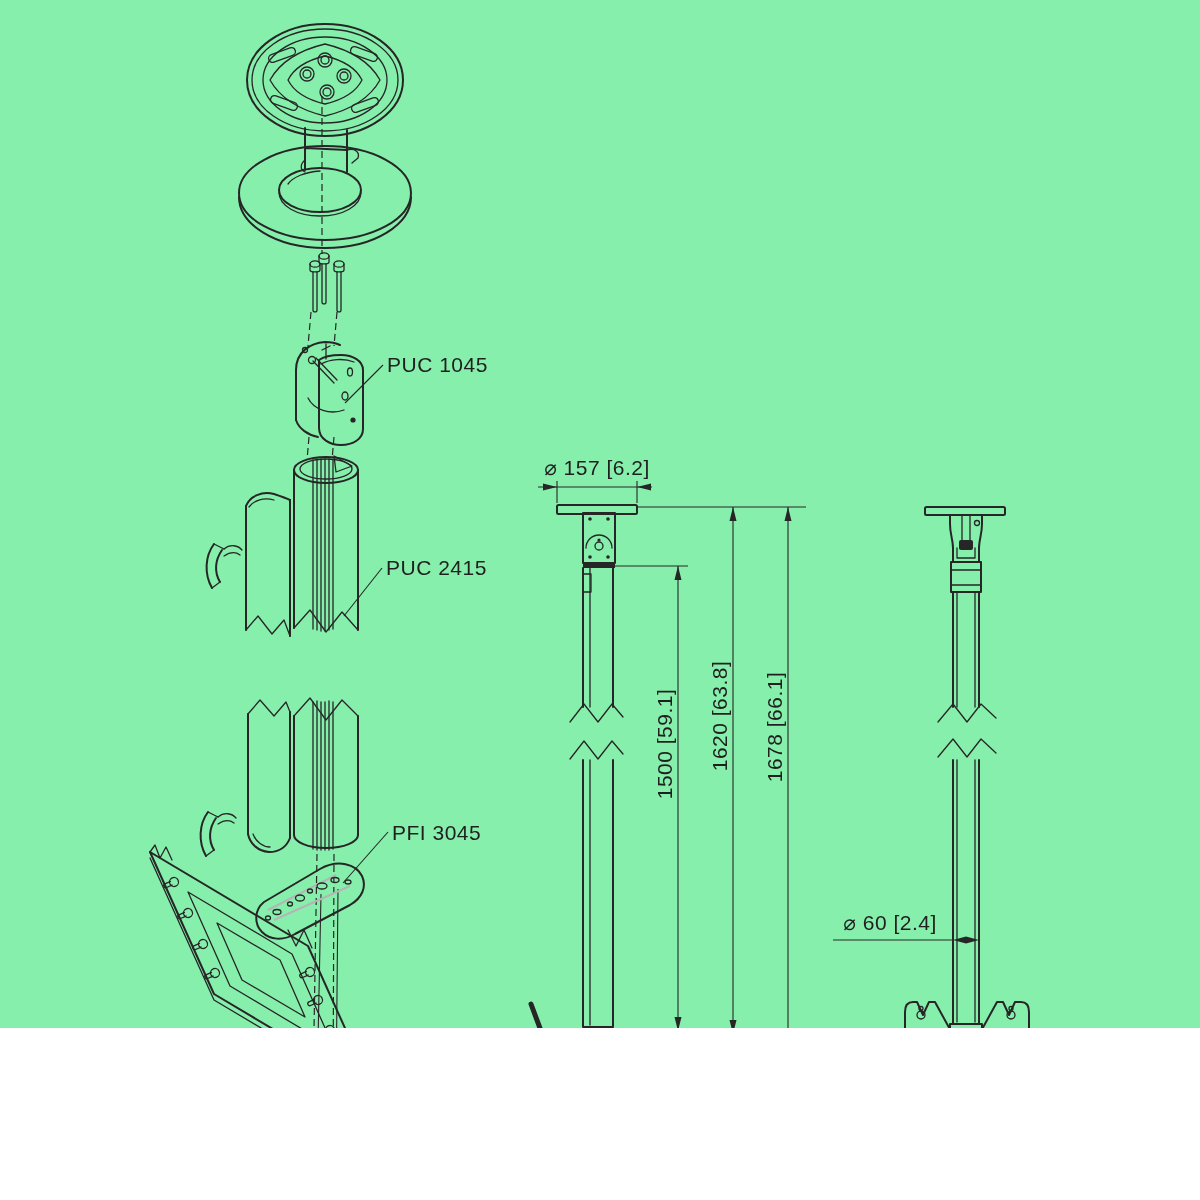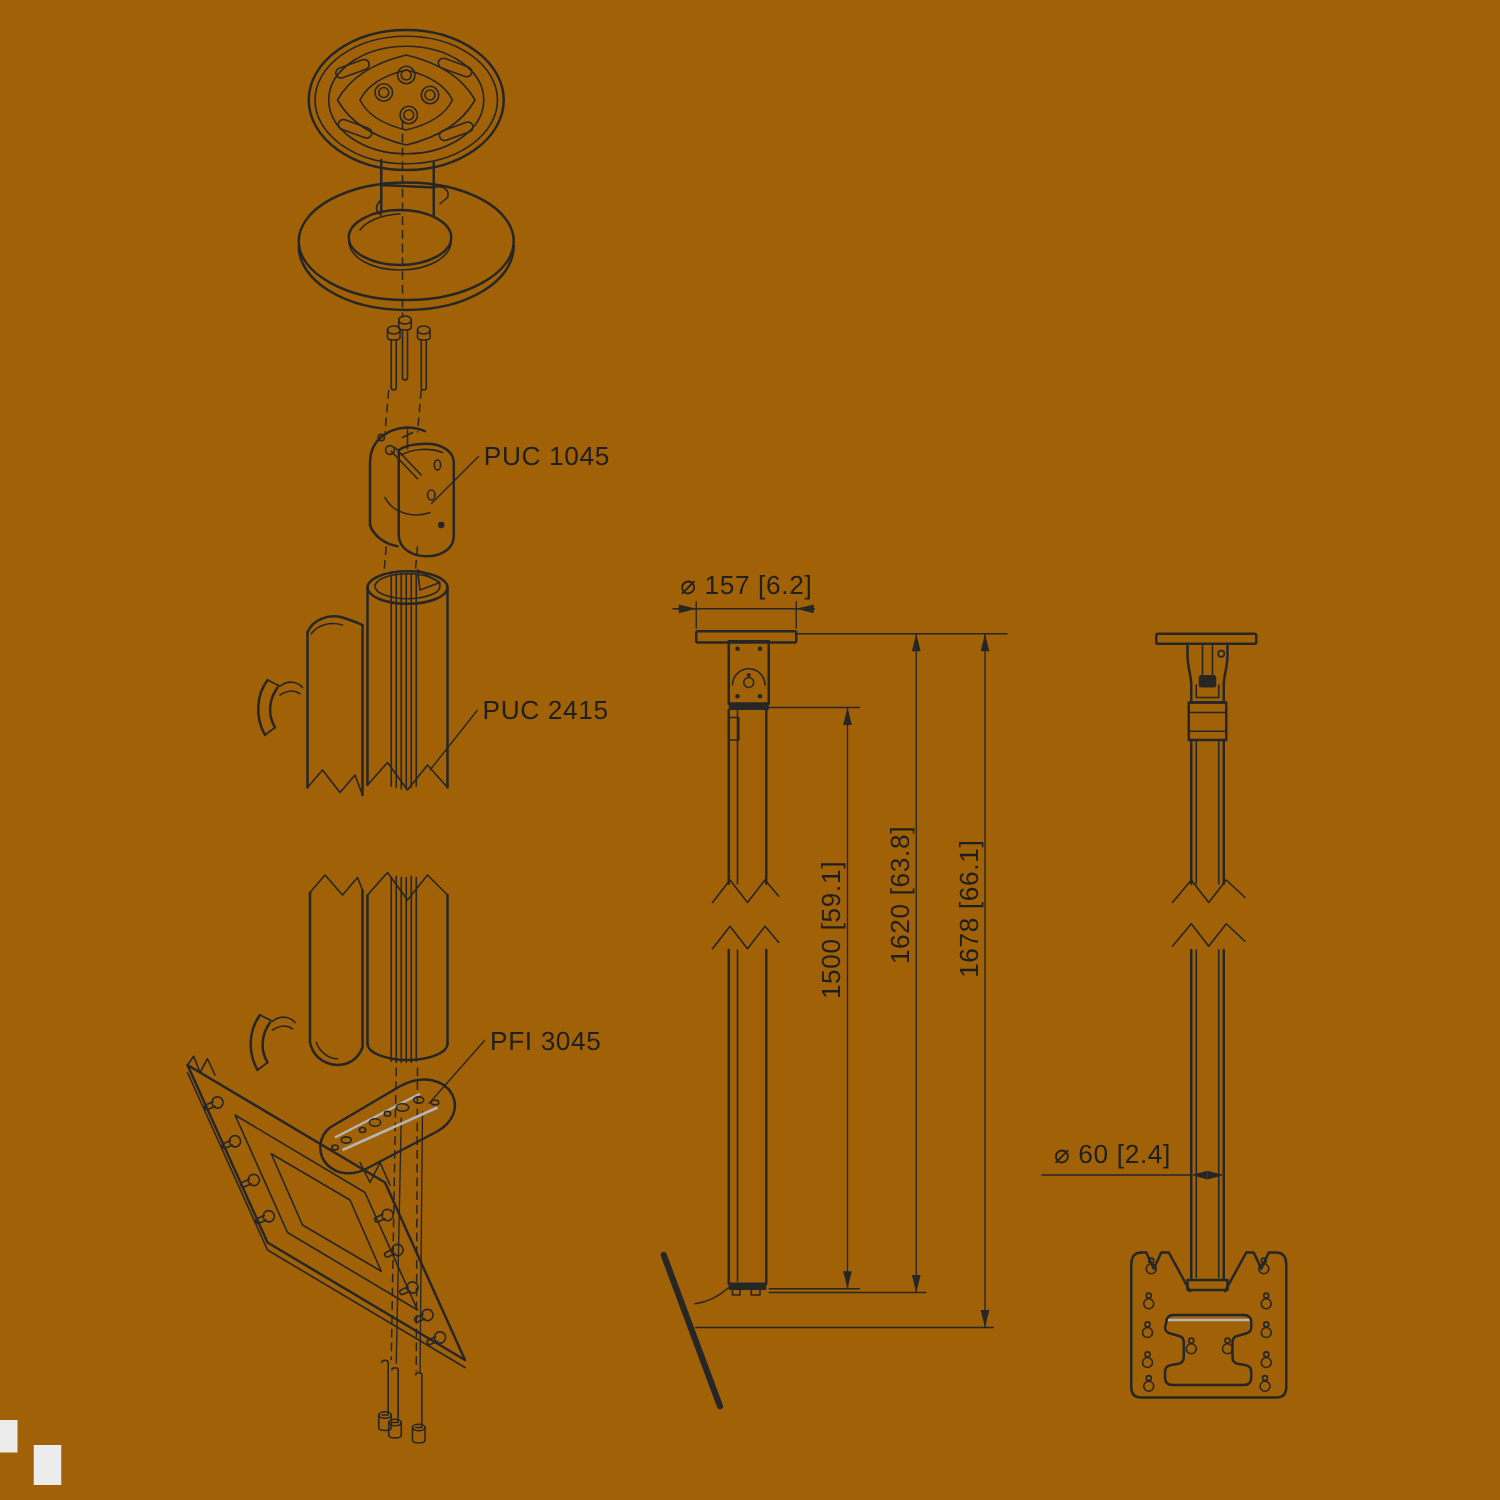--- a/index.html
+++ b/index.html
@@ -1,16 +1,16 @@
 <!DOCTYPE html>
 <html><head>
 <meta charset="utf-8">
 <style>
   html,body{margin:0;padding:0;background:#ffffff;}
-  .frame{position:relative;width:1200px;height:1200px;background:#a16207;overflow:hidden;
+  .frame{position:relative;width:1200px;height:1028px;background:#86efac;overflow:hidden;
          font-family:"Liberation Sans",sans-serif;}
   svg{position:absolute;left:0;top:0;}
   .o2{fill:none;stroke:#262626;stroke-width:2;stroke-linecap:round;stroke-linejoin:round;}
   .o1{fill:none;stroke:#262626;stroke-width:1.3;stroke-linecap:round;stroke-linejoin:round;}
   .dimline{fill:none;stroke:#262626;stroke-width:1.1;}
   .dash{fill:none;stroke:#262626;stroke-width:1.2;stroke-dasharray:7 4;}
   .arrow{fill:#262626;stroke:none;}
   .darkfill{fill:#262626;stroke:none;}
   .shade{fill:none;stroke:#b5b5b5;stroke-width:2;}
   .dimtext{font-family:"Liberation Sans",sans-serif;font-size:21px;fill:#1f1f1f;letter-spacing:0.5px;}

